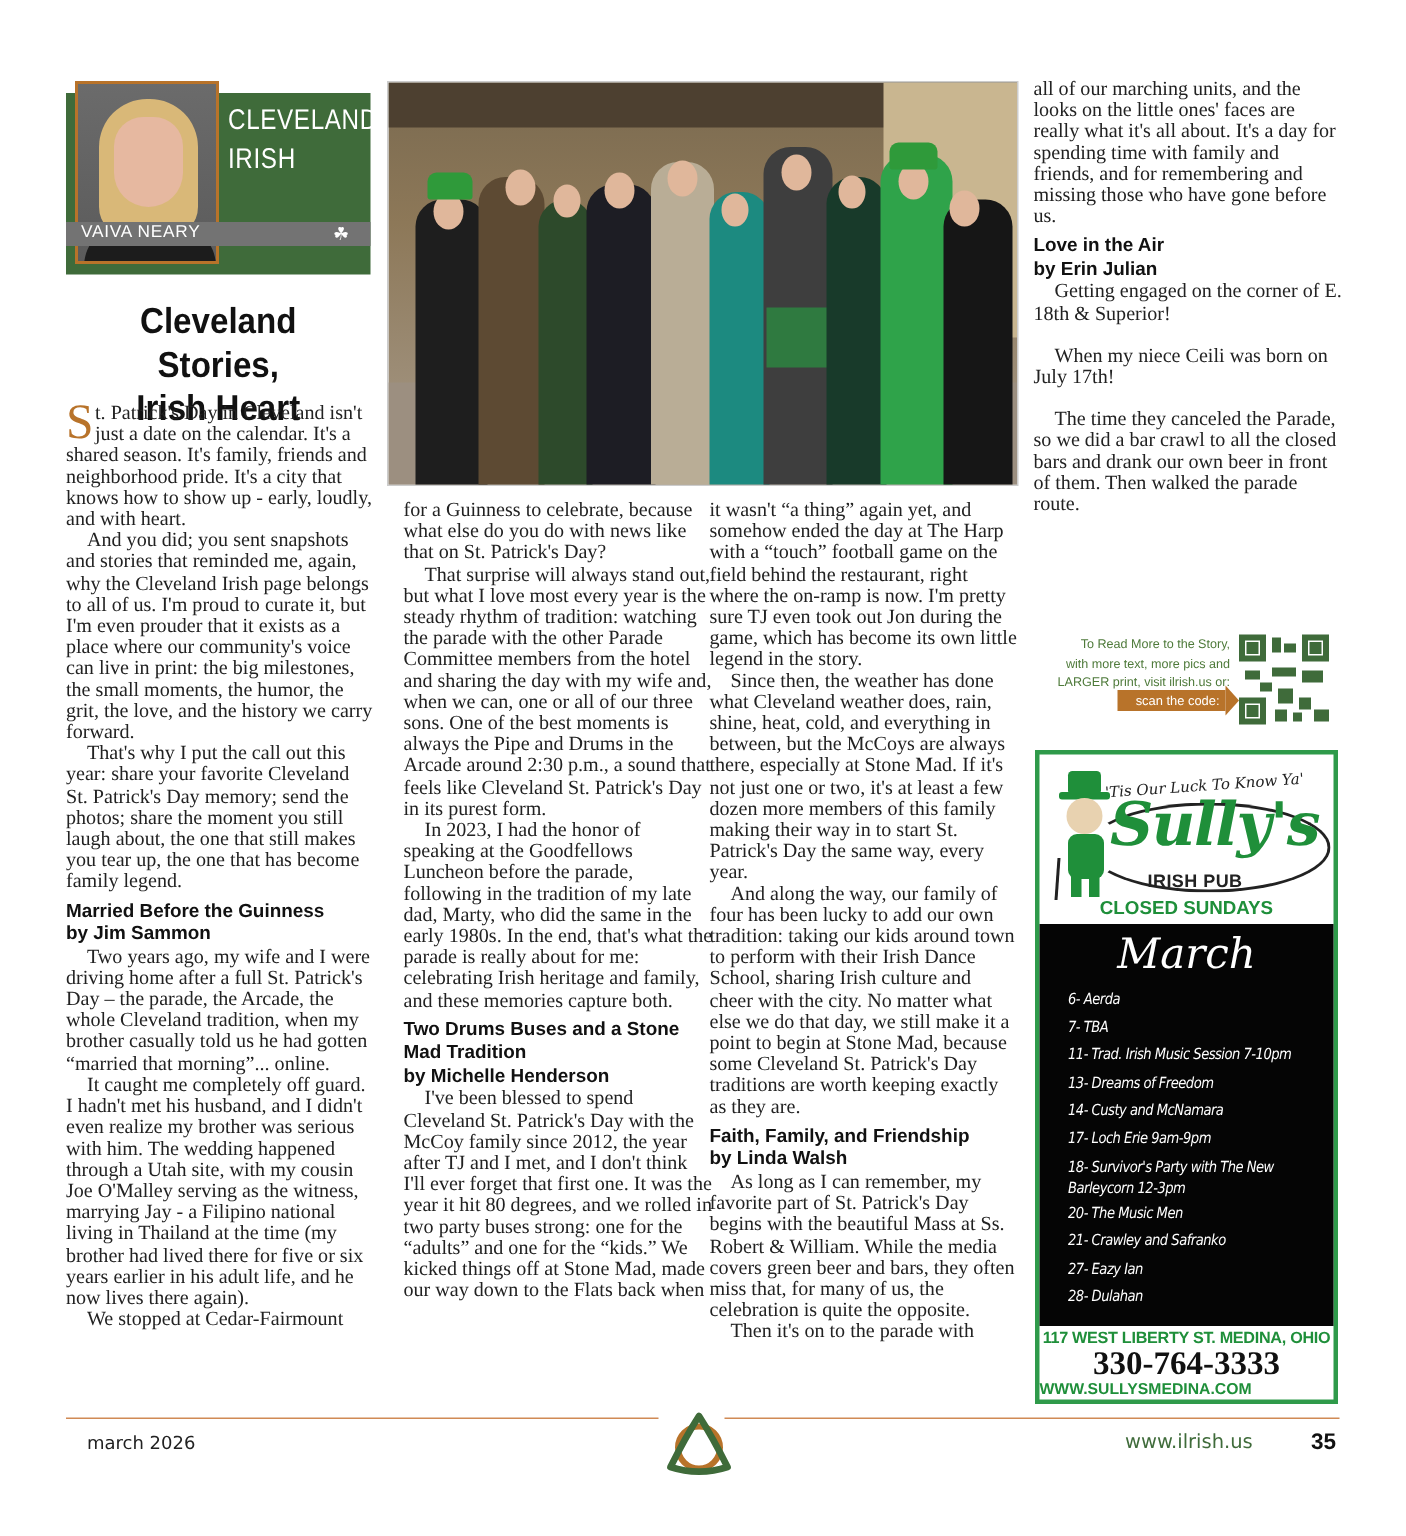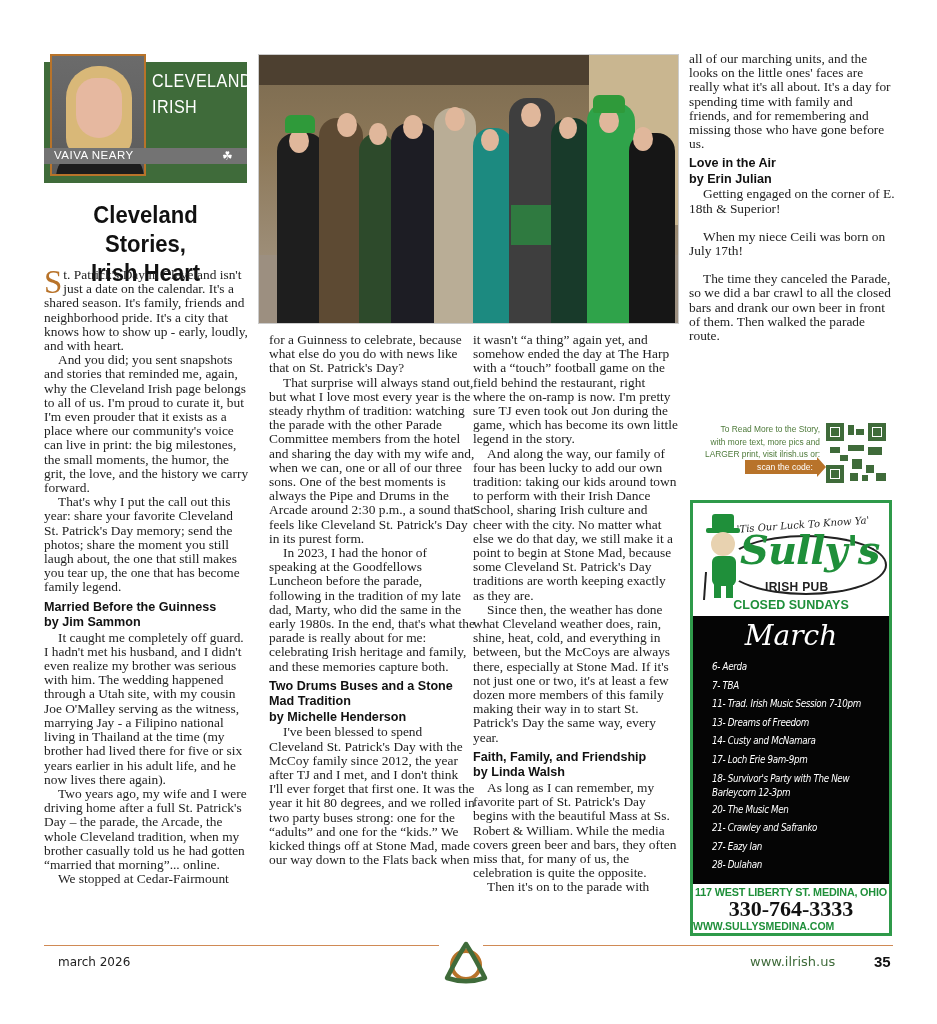--- a/index.html
+++ b/index.html
@@ -92,22 +92,22 @@
 <h1 id="article-title">
   <div>Cleveland Stories,</div>
   <div>Irish Heart</div>
 </h1>
 
 <div id="col1" class="col">
   <p class="noindent"><span class="dropcap">S</span><span>t. Patrick's Day in Cleveland isn't just a date on the calendar. It's a shared season. It's family, friends and neighborhood pride. It's a city that knows how to show up - early, loudly, and with heart.</span></p>
   <p>And you did; you sent snapshots and stories that reminded me, again, why the Cleveland Irish page belongs to all of us. I'm proud to curate it, but I'm even prouder that it exists as a place where our community's voice can live in print: the big milestones, the small moments, the humor, the grit, the love, and the history we carry forward.</p>
   <p>That's why I put the call out this year: share your favorite Cleveland St. Patrick's Day memory; send the photos; share the moment you still laugh about, the one that still makes you tear up, the one that has become family legend.</p>
   <h3><span>Married Before the Guinness</span><br><span>by Jim Sammon</span></h3>
+  <p>Two years ago, my wife and I were driving home after a full St. Patrick's Day – the parade, the Arcade, the whole Cleveland tradition, when my brother casually told us he had gotten “married that morning”... online.</p>
   <p>It caught me completely off guard. I hadn't met his husband, and I didn't even realize my brother was serious with him. The wedding happened through a Utah site, with my cousin Joe O'Malley serving as the witness, marrying Jay - a Filipino national living in Thailand at the time (my brother had lived there for five or six years earlier in his adult life, and he now lives there again).</p>
-  <p>Two years ago, my wife and I were driving home after a full St. Patrick's Day – the parade, the Arcade, the whole Cleveland tradition, when my brother casually told us he had gotten “married that morning”... online.</p>
   <p>We stopped at Cedar-Fairmount</p>
 </div>
 
 <div id="photo">
   <div style="position:absolute;left:0;top:0;width:100%;height:30px;background:#4d4030;"></div>
   <div style="position:absolute;left:330px;top:0;width:91px;height:170px;background:#c9b690;"></div>
   <div style="position:absolute;left:0;top:200px;width:100%;height:70px;background:#9c8f80;"></div>
 
   <div class="person" style="left:18px;width:48px;height:200px;background:#1e1e1e;"></div>
   <div class="person" style="left:60px;width:44px;height:215px;background:#5d4a33;"></div>
@@ -137,22 +137,22 @@
 <div id="col2" class="col">
   <p class="noindent">for a Guinness to celebrate, because what else do you do with news like that on St. Patrick's Day?</p>
   <p>That surprise will always stand out, but what I love most every year is the steady rhythm of tradition: watching the parade with the other Parade Committee members from the hotel and sharing the day with my wife and, when we can, one or all of our three sons. One of the best moments is always the Pipe and Drums in the Arcade around 2:30 p.m., a sound that feels like Cleveland St. Patrick's Day in its purest form.</p>
   <p>In 2023, I had the honor of speaking at the Goodfellows Luncheon before the parade, following in the tradition of my late dad, Marty, who did the same in the early 1980s. In the end, that's what the parade is really about for me: celebrating Irish heritage and family, and these memories capture both.</p>
   <h3><span>Two Drums Buses and a Stone Mad Tradition</span><br><span>by Michelle Henderson</span></h3>
   <p>I've been blessed to spend Cleveland St. Patrick's Day with the McCoy family since 2012, the year after TJ and I met, and I don't think I'll ever forget that first one. It was the year it hit 80 degrees, and we rolled in two party buses strong: one for the “adults” and one for the “kids.” We kicked things off at Stone Mad, made our way down to the Flats back when</p>
 </div>
 
 <div id="col3" class="col">
   <p class="noindent">it wasn't “a thing” again yet, and somehow ended the day at The Harp with a “touch” football game on the field behind the restaurant, right where the on-ramp is now. I'm pretty sure TJ even took out Jon during the game, which has become its own little legend in the story.</p>
+  <p>Since then, the weather has done what Cleveland weather does, rain, shine, heat, cold, and everything in between, but the McCoys are always there, especially at Stone Mad. If it's not just one or two, it's at least a few dozen more members of this family making their way in to start St. Patrick's Day the same way, every year.</p>
   <p>And along the way, our family of four has been lucky to add our own tradition: taking our kids around town to perform with their Irish Dance School, sharing Irish culture and cheer with the city. No matter what else we do that day, we still make it a point to begin at Stone Mad, because some Cleveland St. Patrick's Day traditions are worth keeping exactly as they are.</p>
-  <p>Since then, the weather has done what Cleveland weather does, rain, shine, heat, cold, and everything in between, but the McCoys are always there, especially at Stone Mad. If it's not just one or two, it's at least a few dozen more members of this family making their way in to start St. Patrick's Day the same way, every year.</p>
   <h3><span>Faith, Family, and Friendship</span><br><span>by Linda Walsh</span></h3>
   <p>As long as I can remember, my favorite part of St. Patrick's Day begins with the beautiful Mass at Ss. Robert &amp; William. While the media covers green beer and bars, they often miss that, for many of us, the celebration is quite the opposite.</p>
   <p>Then it's on to the parade with</p>
 </div>
 
 <div id="col4" class="col">
   <p class="noindent">all of our marching units, and the looks on the little ones' faces are really what it's all about. It's a day for spending time with family and friends, and for remembering and missing those who have gone before us.</p>
   <h3><span>Love in the Air</span><br><span>by Erin Julian</span></h3>
   <p>Getting engaged on the corner of E. 18th &amp; Superior!</p>
   <div class="gap"></div>

